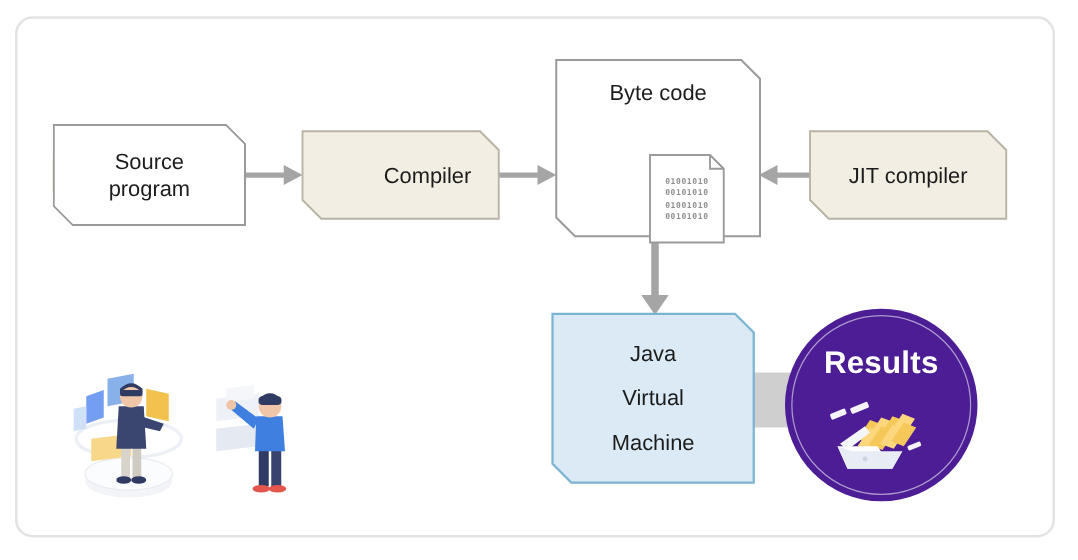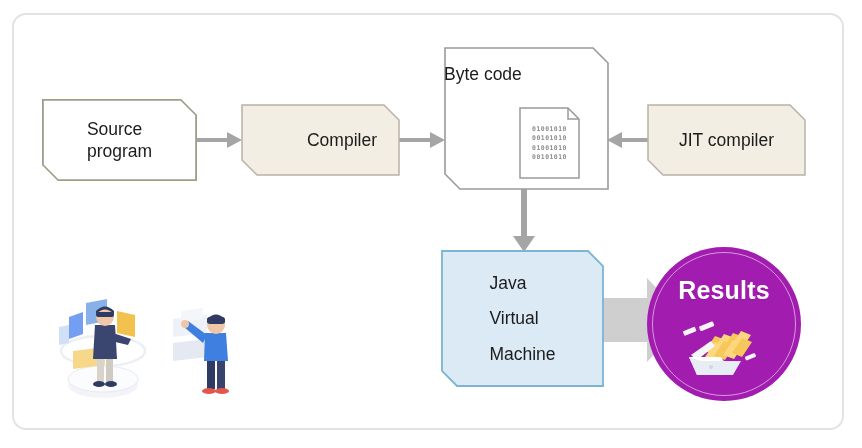--- a/index.html
+++ b/index.html
@@ -14,21 +14,21 @@
   .card{
     position:absolute;left:12px;top:13px;width:832px;height:417px;
     background:#ffffff;border:2px solid #e3e3e3;border-radius:14px;
     box-sizing:border-box;
   }
 
   
   .node{
     position:absolute;box-sizing:border-box;
     display:flex;align-items:center;justify-content:center;
-    color:#1c1c1c;
+    text-align:center;color:#1c1c1c;border-radius:31px;
   }
   .node .lbl{position:relative;z-index:3;line-height:1.28;}
 
   
   .cut{
     -webkit-clip-path:polygon(0 0, calc(100% - 16px) 0, 100% 16px, 100% 100%, 16px 100%, 0 calc(100% - 16px));
     clip-path:polygon(0 0, calc(100% - 16px) 0, 100% 16px, 100% 100%, 16px 100%, 0 calc(100% - 16px));
   }
 
   
@@ -42,36 +42,36 @@
   #jit-compiler{left:647px;top:104px;width:159px;height:72px;font-size:17.5px;}
   
   #jvm{left:441px;top:250px;width:163px;height:137px;font-size:17.5px;}
   #jvm .lbl{display:flex;flex-direction:column;gap:13px;}
 
   
   svg.shape{position:absolute;left:0;top:0;overflow:visible;}
 
   
   #binary-doc{
-    position:absolute;left:519px;top:107px;width:61px;height:72px;
+    position:absolute;left:519px;top:123px;width:61px;height:72px;
   }
   #binary-doc .bits{
     position:absolute;left:0;top:0;width:100%;height:100%;
     display:flex;flex-direction:column;align-items:center;justify-content:center;
     gap:1.5px;font-family:"DejaVu Sans Mono", monospace;
     font-size:6.4px;letter-spacing:0.5px;color:#8d8d8d;font-weight:700;
   }
 
   
   .arrow{position:absolute;}
 
   
   #results{
-    position:absolute;left:647px;top:247px;width:154px;height:154px;
-    border-radius:50%;background:#a21caf;
+    position:absolute;left:628px;top:247px;width:154px;height:154px;
+    border-radius:50%;background:#4c1d95;
     display:flex;align-items:center;justify-content:center;
   }
   #results .ring{
     position:absolute;left:5px;top:5px;right:5px;bottom:5px;
     border-radius:50%;border:1.6px solid rgba(255,255,255,.55);
   }
   #results .rlabel{
     position:absolute;top:29px;left:0;width:100%;text-align:center;
     color:#ffffff;font-weight:bold;font-size:25px;letter-spacing:.2px;
     z-index:4;text-shadow:0 1px 1px rgba(0,0,0,.08);

